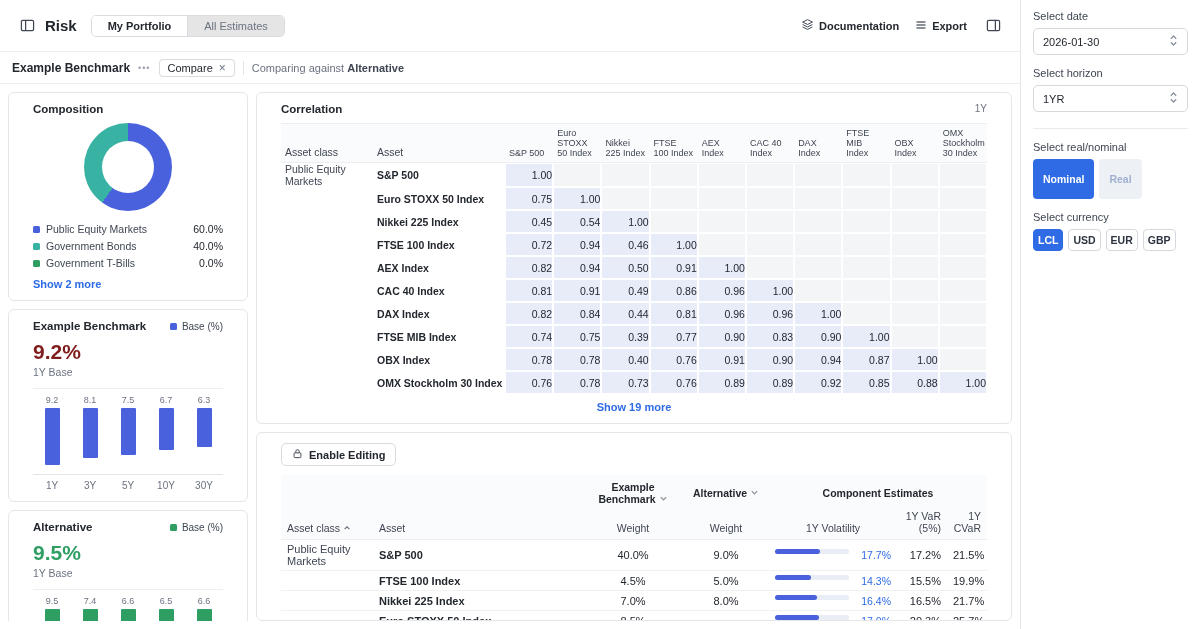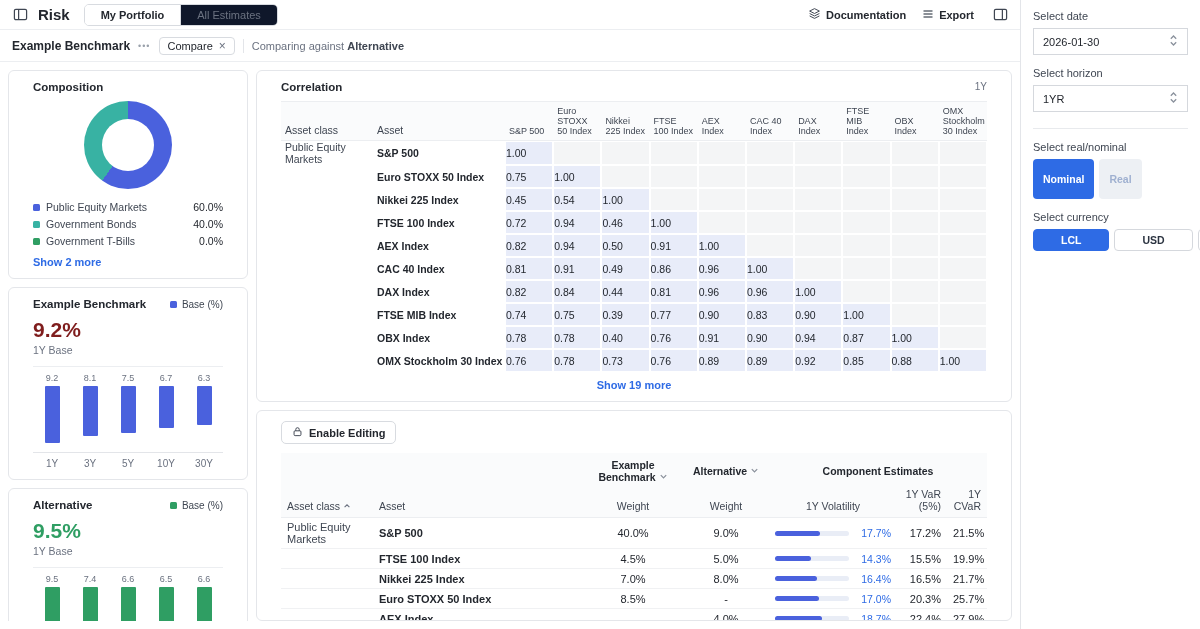--- a/index.html
+++ b/index.html
@@ -3,27 +3,27 @@
 <meta charset="utf-8">
 <style>
 *{margin:0;padding:0;box-sizing:border-box}
 html,body{width:1200px;height:629px;overflow:hidden}
 body{font-family:"Liberation Sans",sans-serif;font-size:11px;color:#23272e;background:#fff}
 .app{display:flex;height:100%}
 .main{flex:1;min-width:0;display:flex;flex-direction:column}
 .sidebar{width:180px;flex-shrink:0;border-left:1px solid #e3e5e9;padding:8px 12px;background:#fff}
 
 
-.topbar{height:30px;flex-shrink:0;display:flex;align-items:center;gap:8px;padding:0 10px;border-bottom:1px solid #eceef1}
+.topbar{height:52px;flex-shrink:0;display:flex;align-items:center;gap:8px;padding:0 17px;border-bottom:1px solid #eceef1}
 .icon-btn{display:inline-flex;align-items:center;justify-content:center;width:20px;height:20px;cursor:pointer}
 .app-title{font-size:15px;font-weight:700;margin-right:6px}
 .tabs{display:flex;border:1px solid #d8dbe0;border-radius:5px;overflow:hidden}
 .tab{padding:4px 16px;font-size:11px;background:#fff;color:#23272e;font-weight:600;cursor:pointer}
 .tab + .tab{border-left:1px solid #d8dbe0}
-.tab.inactive{background:#0f172a;color:#6b7280;font-weight:400}
+.tab.inactive{background:#e5e5e5;color:#6b7280;font-weight:400}
 .topbar-right{margin-left:auto;display:flex;align-items:center;gap:16px}
 .top-link{display:inline-flex;align-items:center;gap:5px;font-weight:600;font-size:11px;cursor:pointer}
 
 
 .subbar{height:32px;flex-shrink:0;display:flex;align-items:center;gap:8px;padding:0 12px;border-bottom:1px solid #eceef1}
 .subbar-title{font-size:12px;font-weight:700}
 .dots{color:#9aa1ab;font-size:9px;letter-spacing:1px;cursor:pointer}
 .chip{display:inline-flex;align-items:center;gap:6px;border:1px solid #d8dbe0;border-radius:4px;padding:2px 8px;font-size:11px;cursor:pointer;background:#fff}
 .chip-x{color:#6b7280;font-size:12px;line-height:1;cursor:pointer}
 .vdiv{width:1px;height:14px;background:#e3e5e9}
@@ -67,53 +67,53 @@
 
 
 .corr-head{display:flex;justify-content:space-between;align-items:flex-start;margin-bottom:8px}
 .period{color:#6b7280;font-size:10px}
 table.corr{width:100%;border-collapse:separate;border-spacing:0;table-layout:fixed}
 .corr thead th{background:#fafbfc;border-top:1px solid #eceef1;border-bottom:1px solid #eceef1;padding:4px;font-weight:400;font-size:9px;color:#3f4652;text-align:left;vertical-align:bottom}
 .corr th.col-ac,.corr th.col-asset{font-size:10.5px}
 .corr tbody td{height:23px;font-size:10.5px}
 .corr td.td-ac{color:#3f4652;padding-left:4px}
 .corr td.td-asset{font-weight:600;color:#23272e;padding-left:4px}
-.corr td.val{background:#e8ecf9;text-align:left;border:1px solid #fff}
+.corr td.val{background:#e8ecf9;text-align:right;border:1px solid #fff}
 .corr td.empty{background:#f4f5f6;border:1px solid #fff}
 .show-more-wrap{text-align:center;margin-top:7px}
 
 
 .card-estimates{flex:1;min-height:0;overflow:hidden}
 .edit-btn{display:inline-flex;align-items:center;gap:6px;border:1px solid #d8dbe0;background:#fff;border-radius:5px;padding:4px 10px;font-size:11px;font-weight:600;color:#23272e;font-family:inherit;cursor:pointer;margin-bottom:9px}
 table.est{width:100%;border-collapse:collapse;table-layout:fixed}
 .est thead th{background:#fafbfc;font-size:10.5px;color:#3f4652;font-weight:400;padding:3px 6px}
 .est tr.grp th{font-weight:700;color:#23272e;text-align:center;padding-top:6px;padding-bottom:2px}
 .est tr.cols th{border-bottom:1px solid #eceef1;padding-bottom:5px;vertical-align:bottom}
 .est th.left{text-align:left}
 .est th.center{text-align:center}
 .est th.right{text-align:right}
 .est tbody td{padding:3px 6px;border-bottom:1px solid #f0f1f3;font-size:11px;height:20px}
 .est td.td-ac{color:#3f4652}
 .est td.td-asset{font-weight:600}
 .est td.center{text-align:center}
 .est td.right{text-align:right}
-.vol-wrap{display:flex;align-items:center;gap:8px}
+.vol-wrap{display:flex;gap:8px}
 .vol-track{flex:1;height:5px;border-radius:3px;background:#e9edf6;position:relative}
 .vol-fill{position:absolute;left:0;top:0;bottom:0;border-radius:3px;background:#4a61dd}
 .vol-label{color:#2e6be5;font-size:10.5px;width:34px;text-align:right;flex-shrink:0}
 
 
 .side-label{font-size:11px;color:#3f4652;margin:12px 0 6px}
 .side-label.first{margin-top:2px}
-.side-select{display:flex;align-items:center;justify-content:space-between;border:1px solid #d5d8dd;border-radius:0;background:#fff;padding:5px 9px;cursor:pointer;font-size:11px;color:#23272e}
+.side-select{display:flex;align-items:center;justify-content:space-between;border:1px solid #d5d8dd;border-radius:5px;background:#fff;padding:5px 9px;cursor:pointer;font-size:11px;color:#23272e}
 .side-divider{border-top:1px solid #e8eaed;margin:16px 0 0}
 .btn-row{display:flex;gap:5px}
 .pill-btn{border:none;border-radius:4px;padding:14px 10px;font-size:10.5px;font-weight:600;font-family:inherit;cursor:pointer}
 .btn-row.seg .pill-btn{background:#edf0f4;color:#9fb0d0}
-.btn-row.cur .pill-btn{background:#fff;border:1px solid #d5d8dd;color:#2b3340;padding:4px 27px}
+.btn-row.cur .pill-btn{background:#fff;border:1px solid #d5d8dd;color:#2b3340;padding:4px 4px}
 .btn-row .pill-btn.active{background:#2e6be5;color:#fff;font-weight:700}
 .btn-row.cur .pill-btn.active{border:1px solid #2e6be5}
 </style>
 </head>
 <body>
 
 <div class="app">
   <div class="main">
 
     <header class="topbar">

